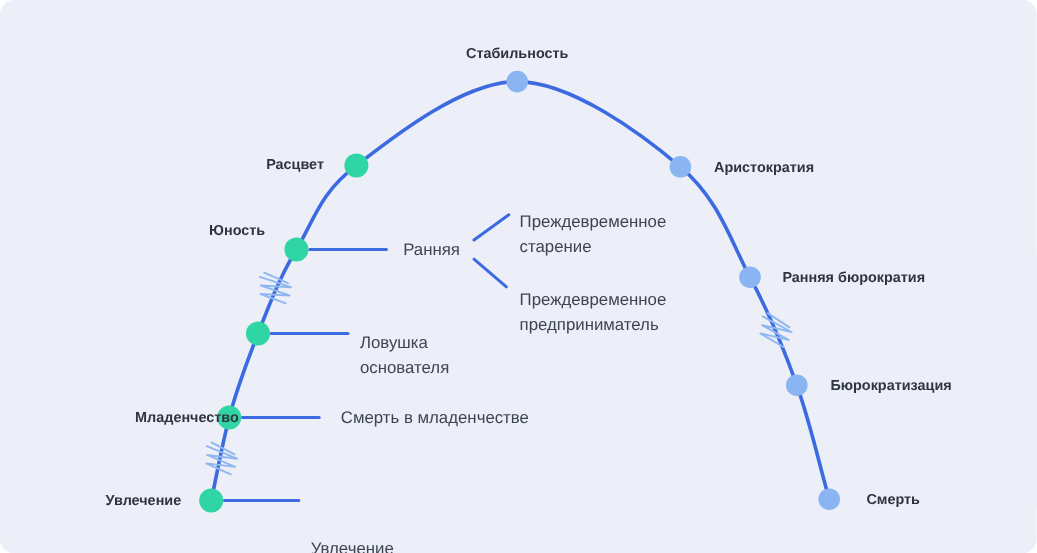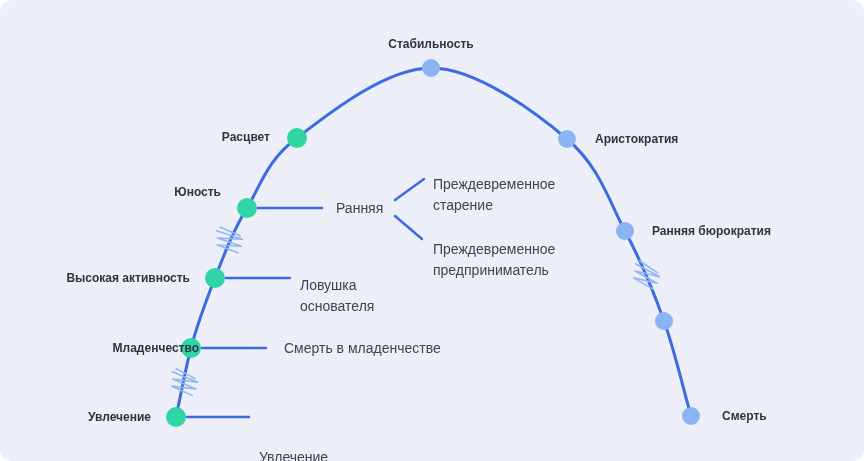--- a/index.html
+++ b/index.html
@@ -98,28 +98,28 @@
 
     <circle cx="431" cy="68" r="9" fill="#8AB4F2"></circle>
     <circle cx="567" cy="139" r="9" fill="#8AB4F2"></circle>
     <circle cx="625" cy="231" r="9" fill="#8AB4F2"></circle>
     <circle cx="664" cy="321" r="9" fill="#8AB4F2"></circle>
     <circle cx="691" cy="416" r="9" fill="#8AB4F2"></circle>
   </svg>
 
   <div class="label stage left-side" style="right:713px; top:417px;">Увлечение</div>
   <div class="label stage left-side" style="right:665px; top:348px;">Младенчество</div>
-  <div class="label stage left-side" style="right:674px; top:278px;">Высокая активность</div>
   <div class="label stage left-side" style="right:643px; top:192px;padding-left:41px;">Юность</div>
   <div class="label stage left-side" style="right:594px; top:137px;">Расцвет</div>
 
   <div class="label stage center" style="left:431px; top:44px;">Стабильность</div>
 
   <div class="label stage" style="left:595px; top:139px;">Аристократия</div>
   <div class="label stage" style="left:652px; top:231px;">Ранняя бюрократия</div>
+  <div class="label stage" style="left:692px; top:321px;">Бюрократизация</div>
   <div class="label stage" style="left:722px; top:416px;text-align:center;">Смерть</div>
 
   <div class="ann" style="left:259px; top:417px;margin-top:40px;">Увлечение</div>
   <div class="ann wrap" style="left:300px; top:277px; width:90px;">Ловушка основателя</div>
   <div class="ann" style="left:284px; top:348px;">Смерть в младенчестве</div>
   <div class="ann" style="left:336px; top:208px;">Ранняя</div>
   <div class="ann wrap" style="left:433px; top:176px; width:132px;">Преждевременное старение</div>
   <div class="ann wrap" style="left:433px; top:241px; width:132px;">Преждевременное предприниматель</div>
 
 </div>

